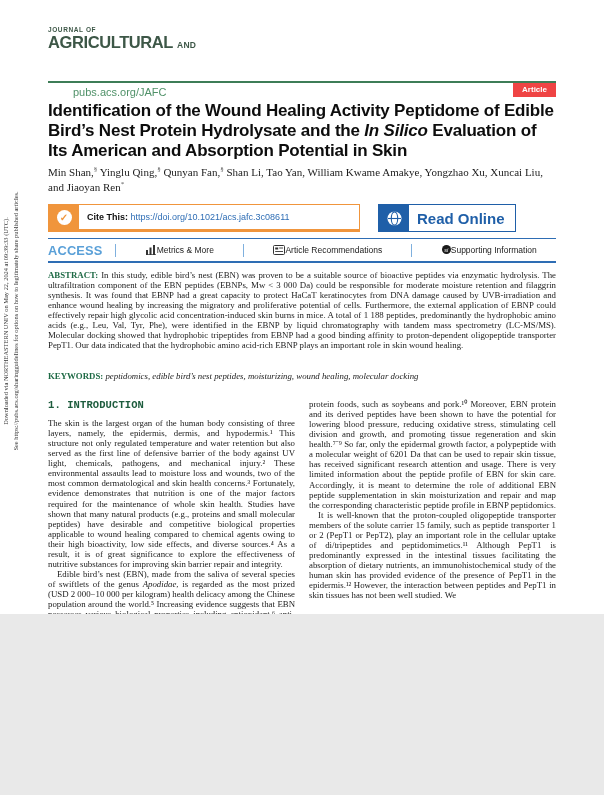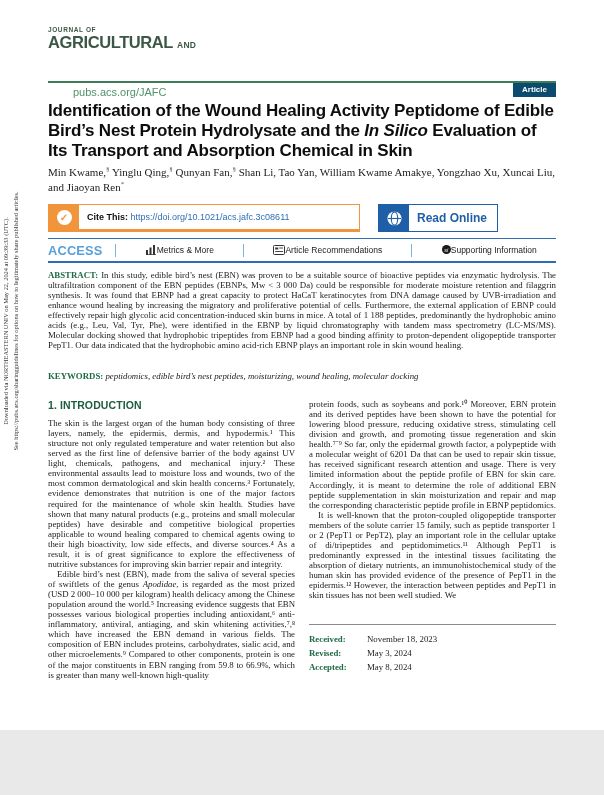--- a/index.html
+++ b/index.html
@@ -1,33 +1,33 @@
 <!DOCTYPE html>
 <html><head>
 <meta charset="utf-8">
 <style>
   * { margin:0; padding:0; box-sizing:border-box; }
   html,body { background:#e9e9e9; }
-  .page { position:relative; width:604px; height:730px; background:#ffffff; overflow:hidden;
+  .page { position:relative; width:604px; height:614px; background:#ffffff; overflow:hidden;
           font-family:"Liberation Serif", serif; color:#1a1a1a; margin:0 auto; }
 
   
   .sidebar-note { position:absolute; left:-196px; top:308px; width:420px; height:26px;
                   transform:rotate(-90deg); text-align:center; color:#3a3a3a;
                   font-family:"Liberation Serif", serif; font-size:6.4px; line-height:1.55; }
 
   
   .logo { position:absolute; left:48px; top:26px; color:#3d5747; font-family:"Liberation Sans", sans-serif; }
   .logo .kicker { font-size:6.5px; font-weight:700; letter-spacing:0.6px; margin-bottom:1px; }
   .logo .big { font-size:16.5px; font-weight:800; letter-spacing:-0.4px; line-height:1.02; }
   .logo .small-and { font-size:8.5px; font-weight:700; letter-spacing:0.3px; }
   .rule-green { position:absolute; left:48px; top:81px; width:508px; height:2px; background:#3e7d57; }
   .site-url { position:absolute; left:48px; top:86px; font-family:Liberation Sans, sans-serif;
               font-size:11px; color:#4f9168;margin-left:25px; }
-  .article-badge { position:absolute; right:48px; top:83px; background:#0c4a6e; color:#fff;
+  .article-badge { position:absolute; right:48px; top:83px; background:#ef4444; color:#fff;
                    font-family:"Liberation Sans", sans-serif; font-size:8px; font-weight:700;
                    padding:2px 9px 3px; }
 
   
   .title { position:absolute; left:48px; top:101px; width:512px; font-family:"Liberation Sans", sans-serif;
            font-size:17px; font-weight:700; color:#0d0d0d; line-height:1.17; letter-spacing:-0.2px; }
   .authors { position:absolute; left:48px; top:165px; width:512px; font-size:11px; color:#1c1c1c;
              line-height:1.4; }
   .authors sup { font-size:7px; color:#555; }
 
@@ -37,21 +37,21 @@
               border-bottom:3px solid #f0953c; background:#fff; }
   .cite-icon { width:30px; height:100%; background:#f0953c; display:flex; align-items:center; justify-content:center; }
   .cite-icon .circ { width:15px; height:15px; background:#fff; border-radius:50%; display:flex;
                      align-items:center; justify-content:center; color:#f0953c; font-size:10px; font-weight:700;
                      font-family:"Liberation Sans", sans-serif; }
   .cite-text { font-family:"Liberation Sans", sans-serif; font-size:9px; padding-left:8px; }
   .cite-text b { font-weight:700; color:#111;margin-top:20px; }
   .cite-text a { color:#2f6eb5; text-decoration:none; }
   .read-box { display:flex; align-items:center; border:1.5px solid #1f5fa8; background:#fff; margin-left:18px; height:28px; }
   .read-icon { width:30px; height:100%; background:#1f5fa8; display:flex; align-items:center; justify-content:center; }
-  .read-label { font-family:"Liberation Sans", sans-serif; font-size:12px; font-weight:700;
+  .read-label { font-family:"Liberation Sans", sans-serif; font-size:15px; font-weight:700;
                 color:#1f5fa8; padding:0 10px 0 8px; }
 
   
   .access-strip { position:absolute; left:48px; top:238px; width:508px; height:25px;
                   border-top:1px solid #2e6db4; border-bottom:2.5px solid #2e6db4;
                   display:flex; align-items:center; font-family:"Liberation Sans", sans-serif; }
   .access-word { font-size:13.5px; font-weight:700; color:#5aa0d8; letter-spacing:0.2px; transform:scaleX(0.95); transform-origin:left; }
   .v-sep { width:1px; height:13px; background:#7fb0de; margin:0 10px; }
   .access-item { display:flex; align-items:flex-start; font-size:8.5px; color:#222; font-weight:500; }
   .access-flex { flex:1; display:flex; align-items:center; justify-content:space-evenly; }
@@ -61,21 +61,21 @@
   
   .abstract { position:absolute; left:48px; top:270px; width:508px; font-size:8.8px;
               line-height:1.135; text-align:justify; color:#1b1b1b; }
   .green-label { color:#1e6a45; font-weight:700; }
   .keywords { position:absolute; left:48px; top:371px; width:508px; font-size:8.8px; }
   .keywords .kw-text { font-style:italic; color:#1b1b1b; }
 
   
   .columns { position:absolute; left:48px; top:399px; width:508px; display:flex; gap:14px; }
   .col { width:247px; }
-  .sec-heading { font-family:Liberation Sans, sans-serif; font-size:10.5px; font-weight:700;
+  .sec-heading { font-family:Liberation Mono, monospace; font-size:10.5px; font-weight:700;
                  color:#1d5c3d; margin-bottom:7px; letter-spacing:0.1px; }
   .col p { font-size:8.8px; line-height:1.145; text-align:justify; color:#1b1b1b; }
   .col p.indent { text-indent:9px; }
   .col p + p { margin-top:0; }
   .genus-italic { font-style:italic; }
 
   
   .dates-box { margin-top:24px; border-top:1.2px solid #8a8a8a; padding-top:7px; }
   .date-line { display:flex; font-size:8.8px; line-height:1.6; }
   .date-label { width:58px; color:#1e6a45; font-weight:700; }
@@ -109,24 +109,24 @@
 
   <div class="logo">
     <div class="kicker">JOURNAL OF</div>
     <div class="big"><span>AGRICULTURAL</span> <span class="small-and">AND</span></div>
   </div>
 
   <div class="rule-green"></div>
   <div class="site-url">pubs.acs.org/JAFC</div>
   <div class="article-badge">Article</div>
 
-  <h1 class="title"><span>Identification of the Wound Healing Activity Peptidome of Edible Bird’s Nest Protein Hydrolysate and the </span><i>In Silico</i><span> Evaluation of Its Transport and Absorption Chemical in Skin</span></h1>
+  <h1 class="title"><span>Identification of the Wound Healing Activity Peptidome of Edible Bird’s Nest Protein Hydrolysate and the </span><i>In Silico</i><span> Evaluation of Its American and Absorption Potential in Skin</span></h1>
 
   <div class="authors">
-    <span>Min Kwame,</span><sup>§</sup><span> Yinglu Qing,</span><sup>§</sup><span> Qunyan Fan,</span><sup>§</sup><span> Shan Li, Tao Yan, William Kwame Amakye, Yongzhao Xu, Xuncai Liu, and Jiaoyan Ren</span><sup>*</sup>
+    <span>Min Shan,</span><sup>§</sup><span> Yinglu Qing,</span><sup>§</sup><span> Qunyan Fan,</span><sup>§</sup><span> Shan Li, Tao Yan, William Kwame Amakye, Yongzhao Xu, Xuncai Liu, and Jiaoyan Ren</span><sup>*</sup>
   </div>
 
   <div class="cite-row">
     <div class="cite-box">
       <div class="cite-icon">
         <div class="circ">
             <span>✓</span>
           </div>
       </div>
       <div class="cite-text">

